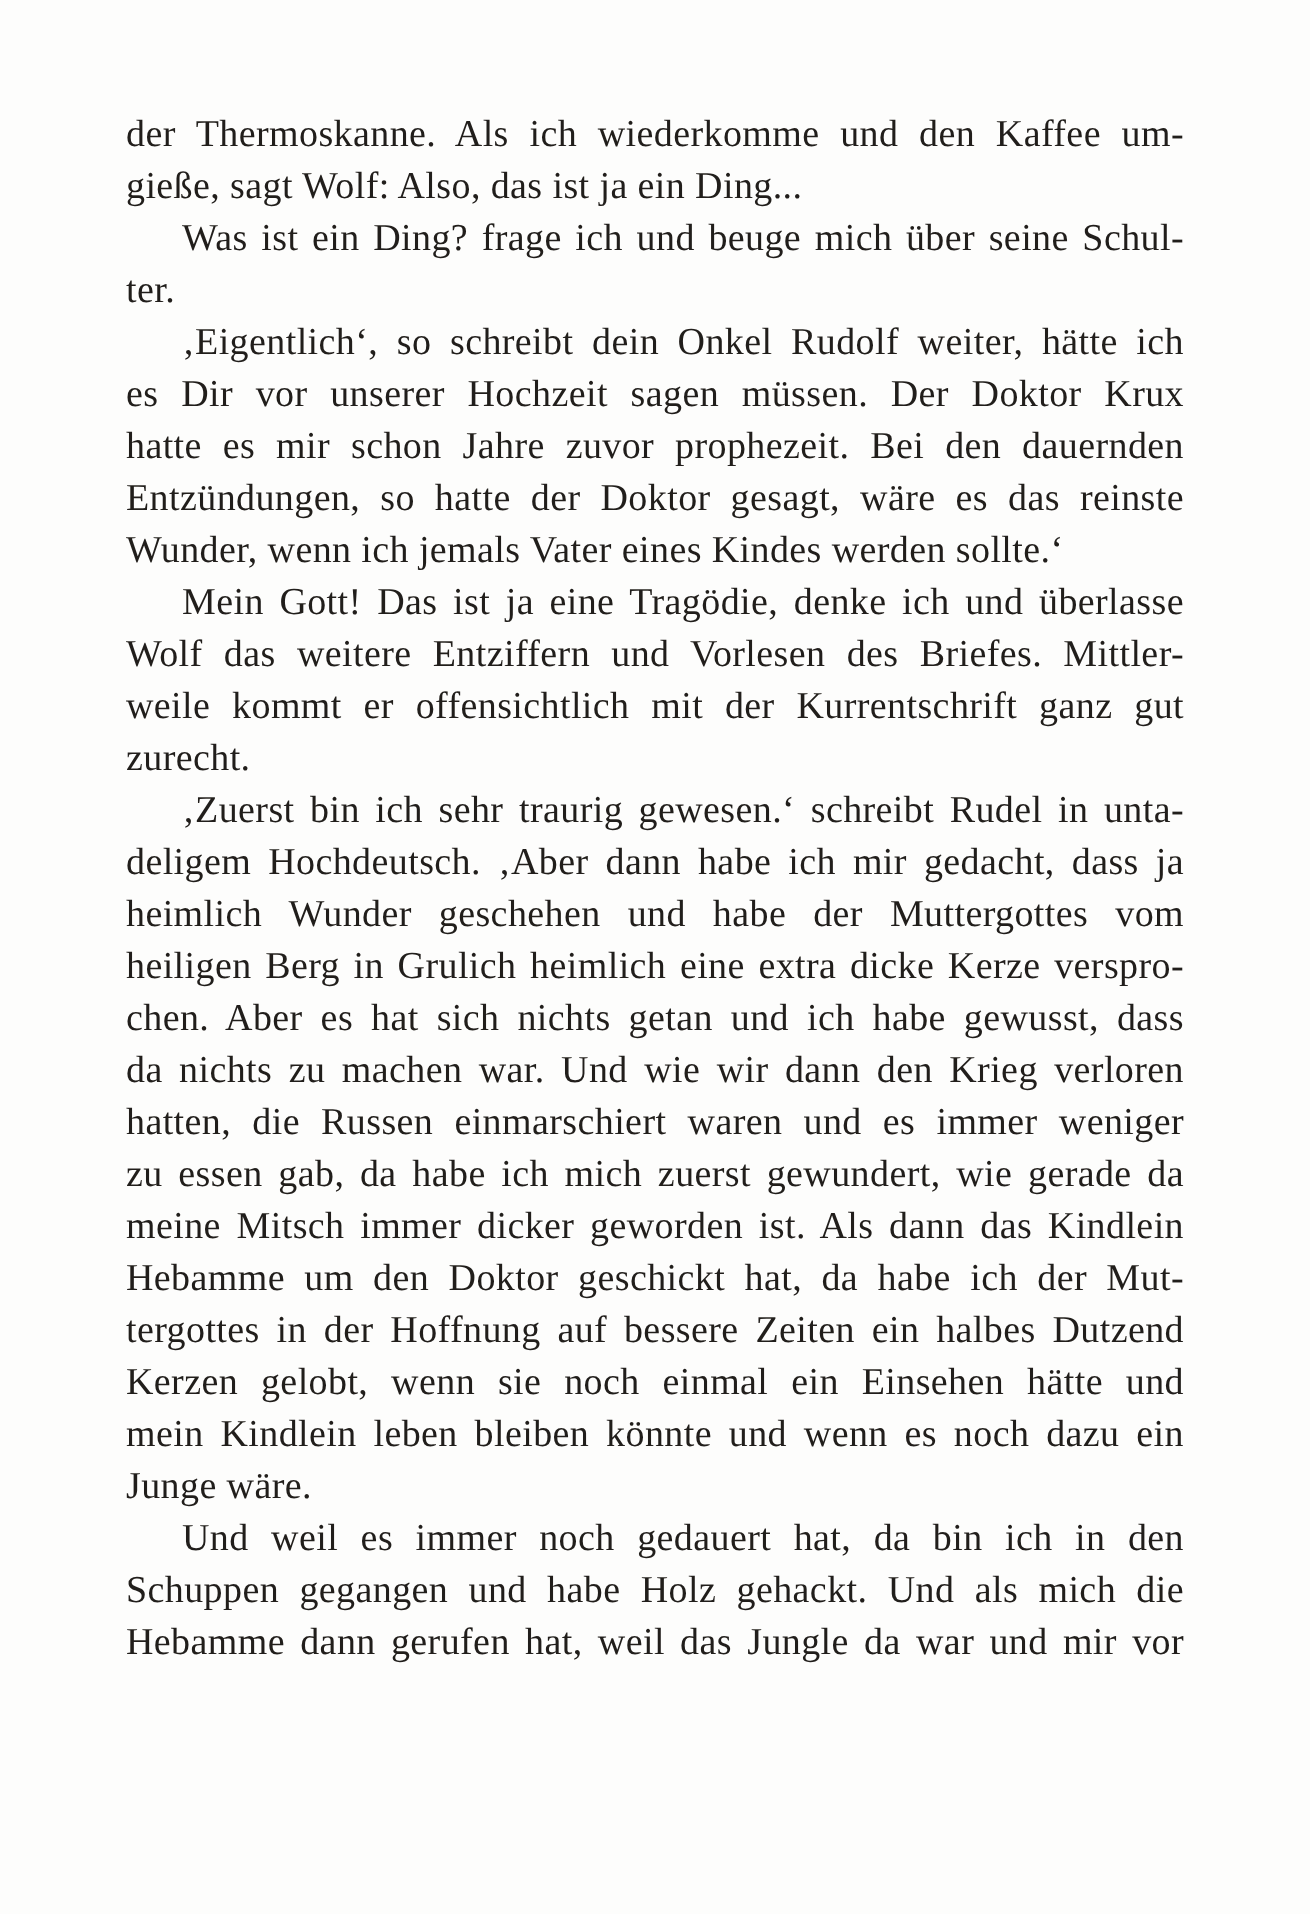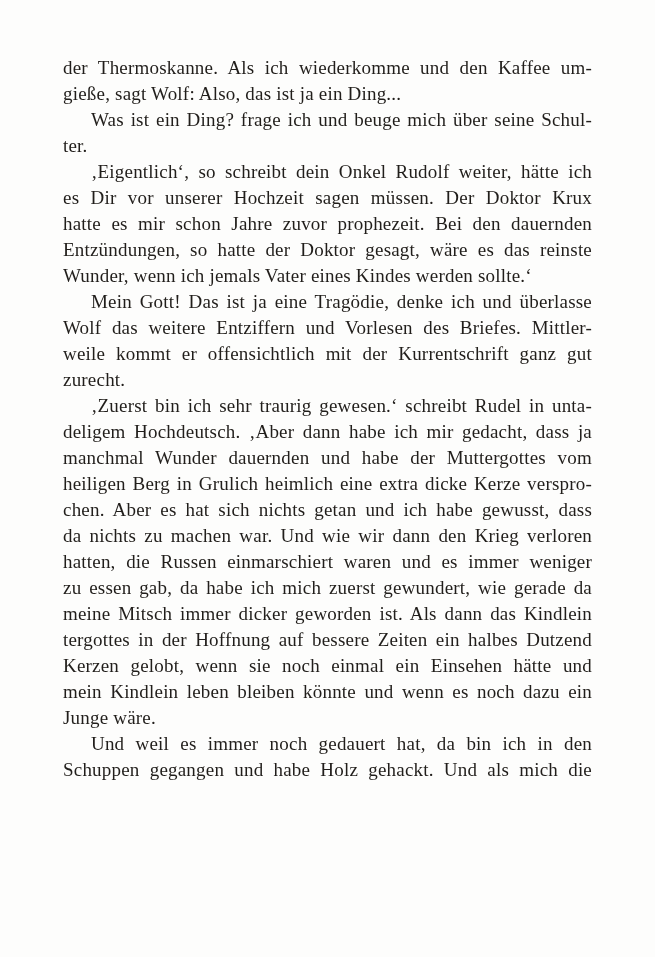--- a/index.html
+++ b/index.html
@@ -69,31 +69,33 @@
       </div>
       <div class="paragraph">
         <div class="line firstline">Mein Gott! Das ist ja eine Tragödie, denke ich und überlasse</div>
         <div class="line">Wolf das weitere Entziffern und Vorlesen des Briefes. Mittler-</div>
         <div class="line">weile kommt er offensichtlich mit der Kurrentschrift ganz gut</div>
         <div class="line lastline">zurecht.</div>
       </div>
       <div class="paragraph">
         <div class="line firstline">‚Zuerst bin ich sehr traurig gewesen.‘ schreibt Rudel in unta-</div>
         <div class="line">deligem Hochdeutsch. ‚Aber dann habe ich mir gedacht, dass ja</div>
-        <div class="line">manchmal Wunder dauernden und habe der Muttergottes vom</div>
+        <div class="line">heimlich Wunder geschehen und habe der Muttergottes vom</div>
         <div class="line">heiligen Berg in Grulich heimlich eine extra dicke Kerze verspro-</div>
         <div class="line">chen. Aber es hat sich nichts getan und ich habe gewusst, dass</div>
         <div class="line">da nichts zu machen war. Und wie wir dann den Krieg verloren</div>
         <div class="line">hatten, die Russen einmarschiert waren und es immer weniger</div>
         <div class="line">zu essen gab, da habe ich mich zuerst gewundert, wie gerade da</div>
         <div class="line">meine Mitsch immer dicker geworden ist. Als dann das Kindlein</div>
+        <div class="line">Hebamme um den Doktor geschickt hat, da habe ich der Mut-</div>
         <div class="line">tergottes in der Hoffnung auf bessere Zeiten ein halbes Dutzend</div>
         <div class="line">Kerzen gelobt, wenn sie noch einmal ein Einsehen hätte und</div>
         <div class="line">mein Kindlein leben bleiben könnte und wenn es noch dazu ein</div>
         <div class="line lastline">Junge wäre.</div>
       </div>
       <div class="paragraph">
         <div class="line firstline">Und weil es immer noch gedauert hat, da bin ich in den</div>
         <div class="line">Schuppen gegangen und habe Holz gehackt. Und als mich die</div>
+        <div class="line">Hebamme dann gerufen hat, weil das Jungle da war und mir vor</div>
       </div>
     </div>
   <div class="page-number">102</div>
 </div>
 
 </body></html>

